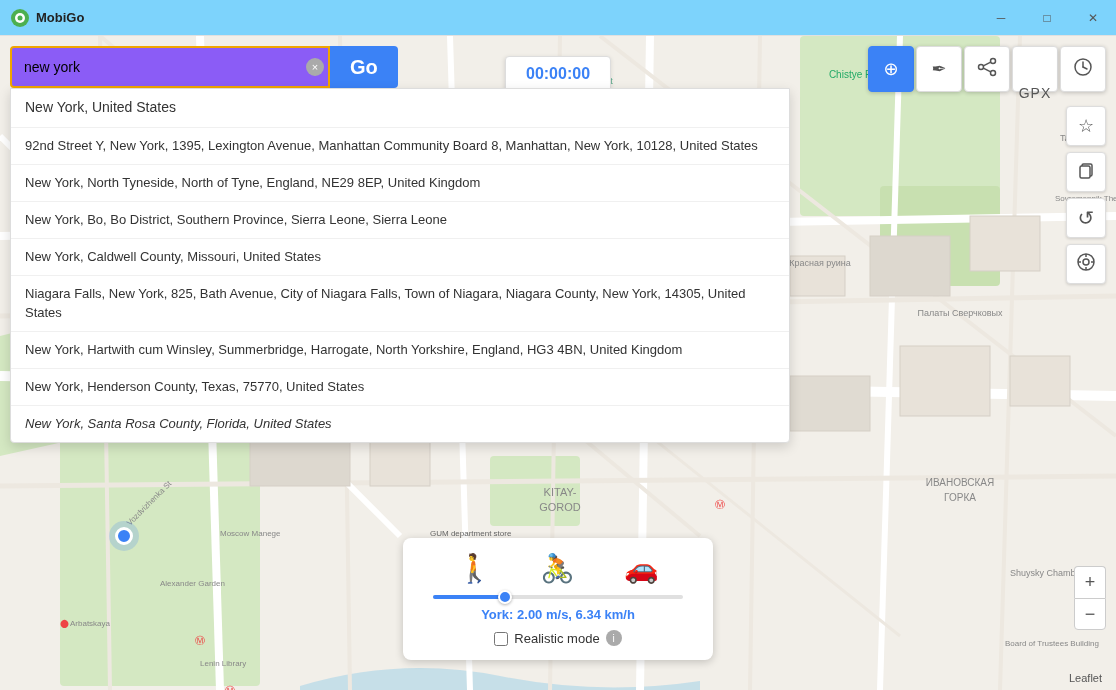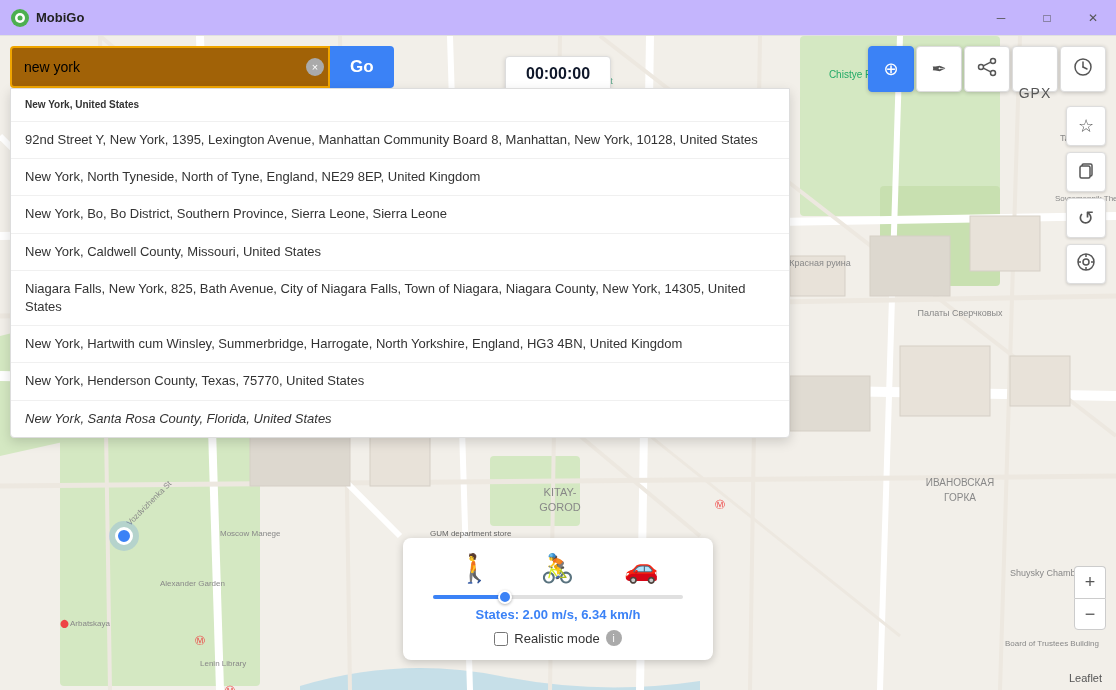--- a/index.html
+++ b/index.html
@@ -1,21 +1,21 @@
 <!DOCTYPE html>
 <html><head>
   <meta charset="utf-8">
   <style>
     * { box-sizing: border-box; margin: 0; padding: 0; }
     body { width: 1116px; height: 690px; overflow: hidden; font-family: 'Segoe UI', Arial, sans-serif; background: #e8e0d8; position: relative; }
 
     
     #titlebar {
       position: absolute; top: 0; left: 0; width: 100%; height: 36px;
-      background: #c4b5fd; display: flex; align-items: center; z-index: 100;
+      background: #7dd3fc; display: flex; align-items: center; z-index: 100;
       border-bottom: 1px solid #e0e0e0;
     }
     #titlebar .logo { display: flex; align-items: center; padding: 0 10px; gap: 6px; }
     #titlebar .logo-icon { width: 20px; height: 20px; }
     #titlebar .app-title { font-size: 13px; font-weight: 600; color: #222; }
     #titlebar .win-controls { margin-left: auto; display: flex; }
     #titlebar .win-btn { width: 46px; height: 36px; display: flex; align-items: center; justify-content: center; cursor: pointer; font-size: 12px; color: #555; border: none; background: transparent; }
 
     
     #map-container {
@@ -47,50 +47,50 @@
     }
     #search-row {
       display: flex; gap: 0; align-items: center;
     }
     #search-input-wrapper {
       position: relative; width: 320px;
     }
     #search-input {
       width: 100%; height: 42px; padding: 0 32px 0 12px;
       border: 2px solid #f0a500; border-radius: 4px 0 0 4px;
-      font-size: 14px; outline: none; background: #a16207;
+      font-size: 14px; outline: none; background: #8b5cf6;
     }
     #clear-btn {
       position: absolute; right: 6px; top: 50%; transform: translateY(-50%);
       width: 18px; height: 18px; background: #aaa; border-radius: 50%; border: none;
       cursor: pointer; color: #fff; font-size: 11px; display: flex; align-items: center; justify-content: center;
     }
     #go-btn {
       height: 42px; padding: 0 20px; background: #3b82f6; color: #fff;
-      border: none; border-radius: 0 4px 4px 0; font-size: 17px; font-weight: 600; cursor: pointer;
+      border: none; border-radius: 0 4px 4px 0; font-size: 20px; font-weight: 600; cursor: pointer;
     }
 
     
     #search-dropdown {
       background: #fff; border: 1px solid #ddd; border-radius: 0 0 4px 4px;
       width: 780px; box-shadow: 0 4px 12px rgba(0,0,0,0.15); z-index: 300;
       margin-top: 0;
     }
     .dropdown-item {
       padding: 9px 14px; font-size: 13px; color: #333; cursor: pointer;
       border-bottom: 1px solid #f0f0f0; line-height: 1.4;
     }
-    .dropdown-item:first-child { font-weight: 700; font-size: 10px; }
+    .dropdown-item:first-child { font-weight: 400; font-size: 14px; }
     .dropdown-item:last-child { border-bottom: none; font-style: italic; }
 
     
     #timer {
       position: absolute; top: 20px; left: 50%; transform: translateX(-50%);
       background: #fff; border: 1px solid #ddd; border-radius: 4px;
-      padding: 8px 20px; font-size: 16px; font-weight: 600; color: #0f172a;
+      padding: 8px 20px; font-size: 16px; font-weight: 600; color: #3b82f6;
       z-index: 50; box-shadow: 0 1px 4px rgba(0,0,0,0.1);
     }
 
     
     #right-icons {
       position: absolute; right: 10px; top: 70px; display: flex; flex-direction: column; gap: 6px; z-index: 50;
     }
     .side-icon-btn {
       width: 40px; height: 40px; background: #fff; border: 1px solid #ddd;
       border-radius: 4px; display: flex; align-items: center; justify-content: center;
@@ -345,21 +345,21 @@
     <div id="transport-icons">
       <span class="transport-icon">🚶</span>
       <span class="transport-icon">🚴</span>
       <span class="transport-icon">🚗</span>
     </div>
     <div id="speed-bar">
       <div id="speed-fill" style="width: 28%;"></div>
       <div id="speed-handle" style="left: 26%;"></div>
     </div>
     <div id="speed-label">
-      <span>States:</span>
+      <span>York:</span>
       <span> <span style="color:#3b82f6;font-weight:600">2.00 m/s, 6.34 km/h</span></span>
     </div>
     <div id="realistic-row">
       <input type="checkbox" style="">
       <span>Realistic mode</span>
       <span class="info-icon">i</span>
     </div>
   </div>
 
   <div id="leaflet-badge">

